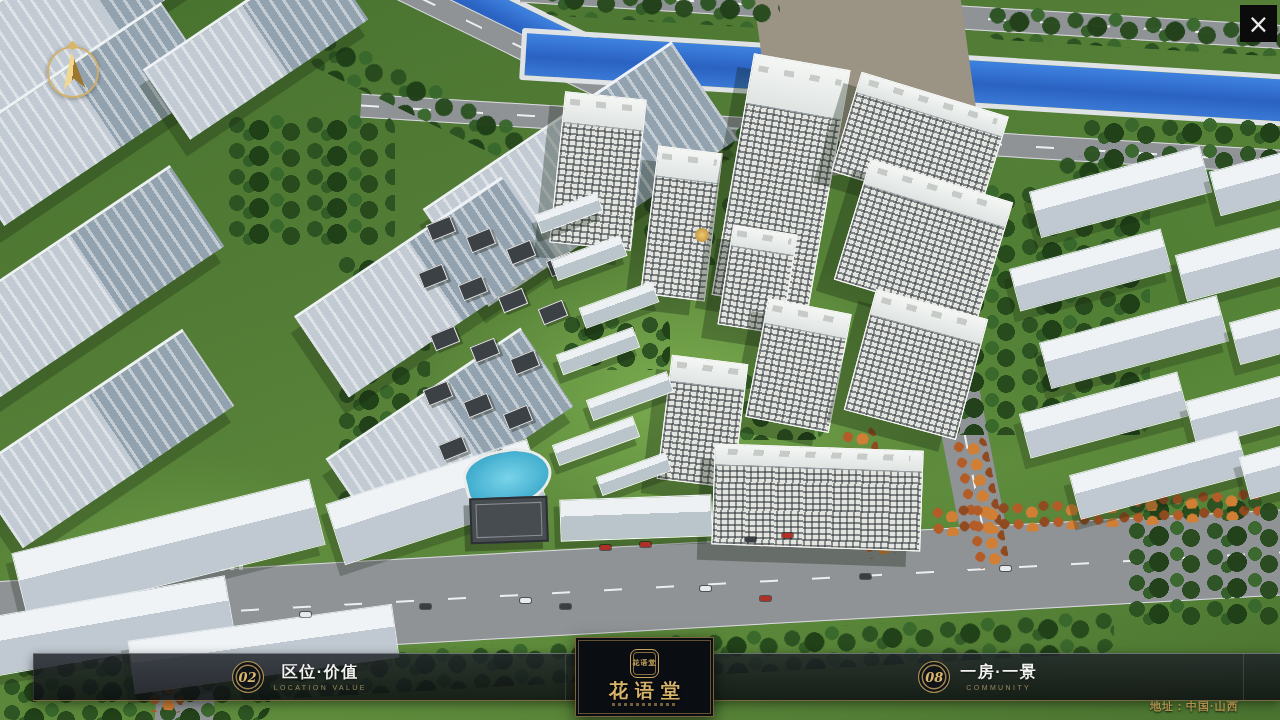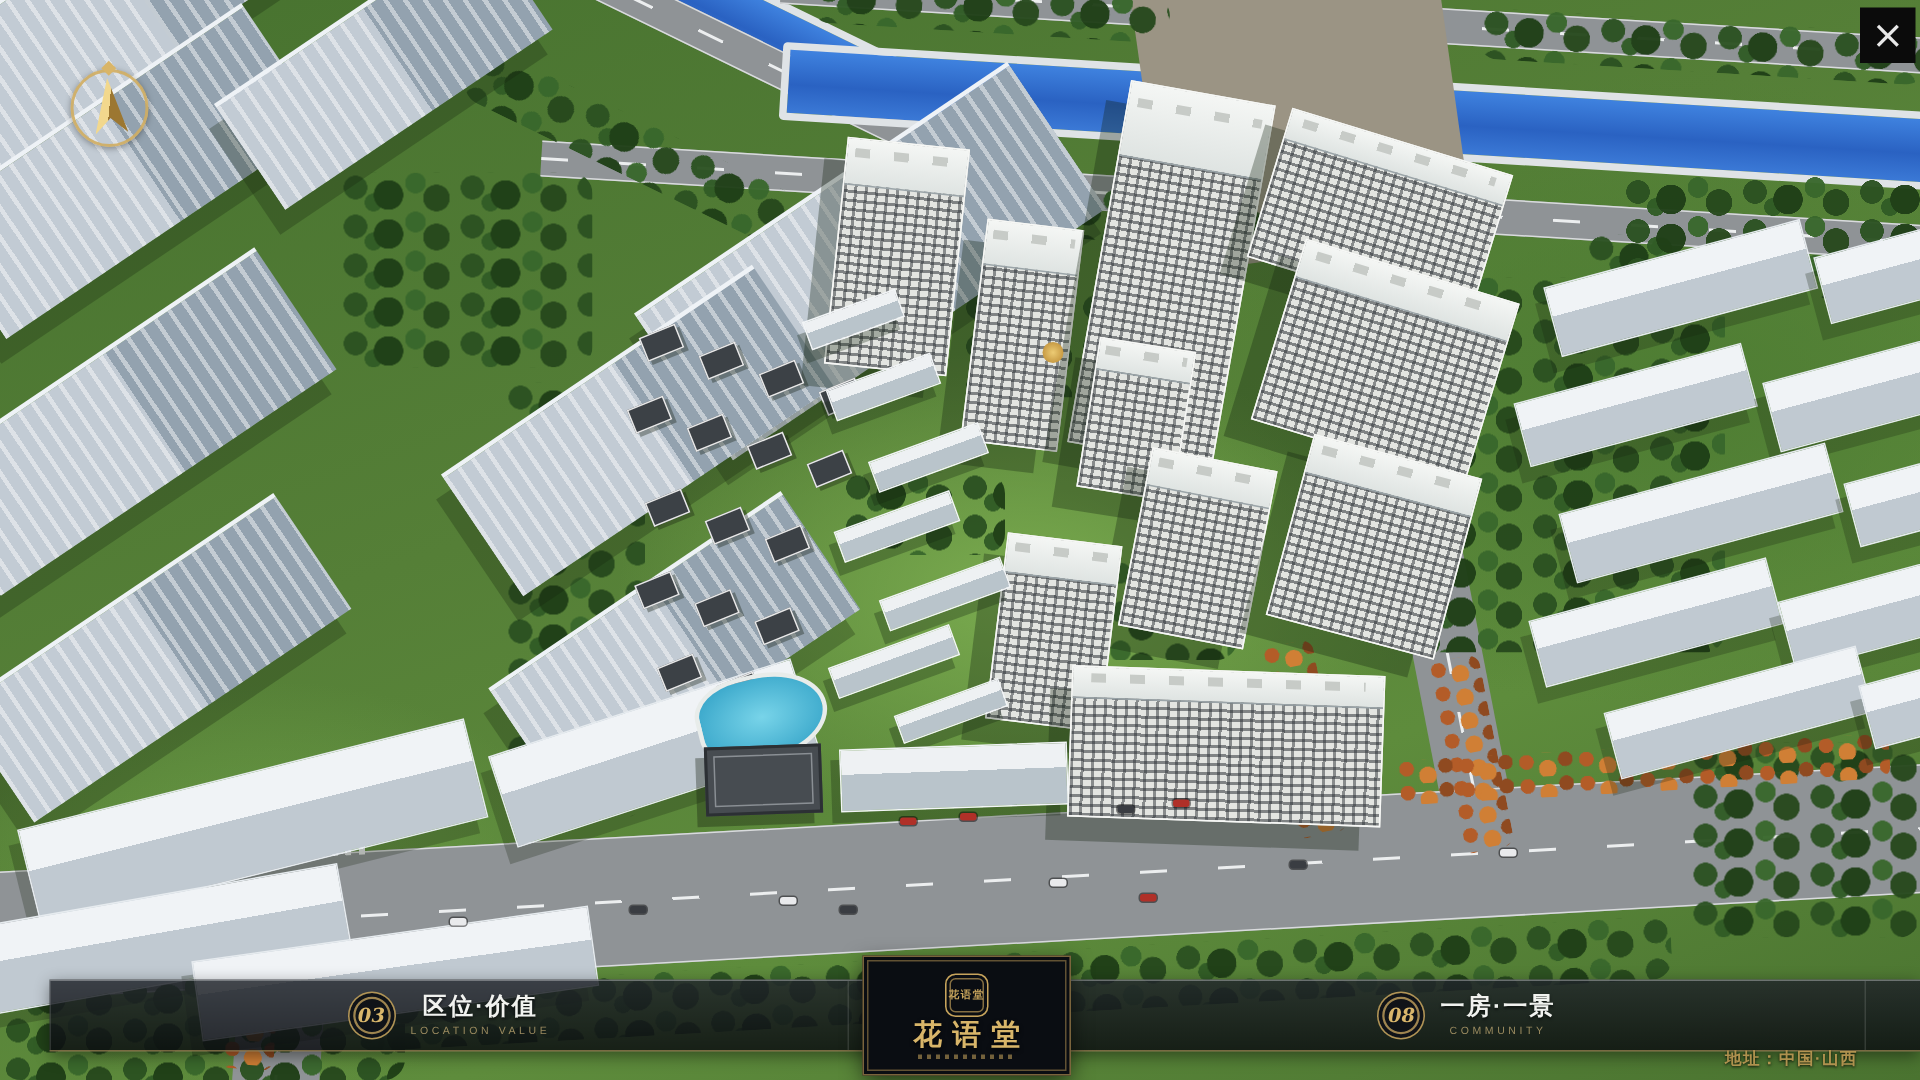--- a/index.html
+++ b/index.html
@@ -251,21 +251,21 @@
     <div class="needle"></div>
   </div>
 
   <div class="close-btn">
     <span>×</span>
   </div>
 
   <div class="navbar">
     <div class="nav-item">
       <span class="badge">
-          <i>03</i>
+          <i>02</i>
         </span>
       <span class="labels">
           <span class="zh">区位·价值</span>
           <span class="en">LOCATION VALUE</span>
         </span>
     </div>
     <div class="nav-spacer"></div>
     <div class="nav-item">
       <span class="badge">
           <i>08</i>

